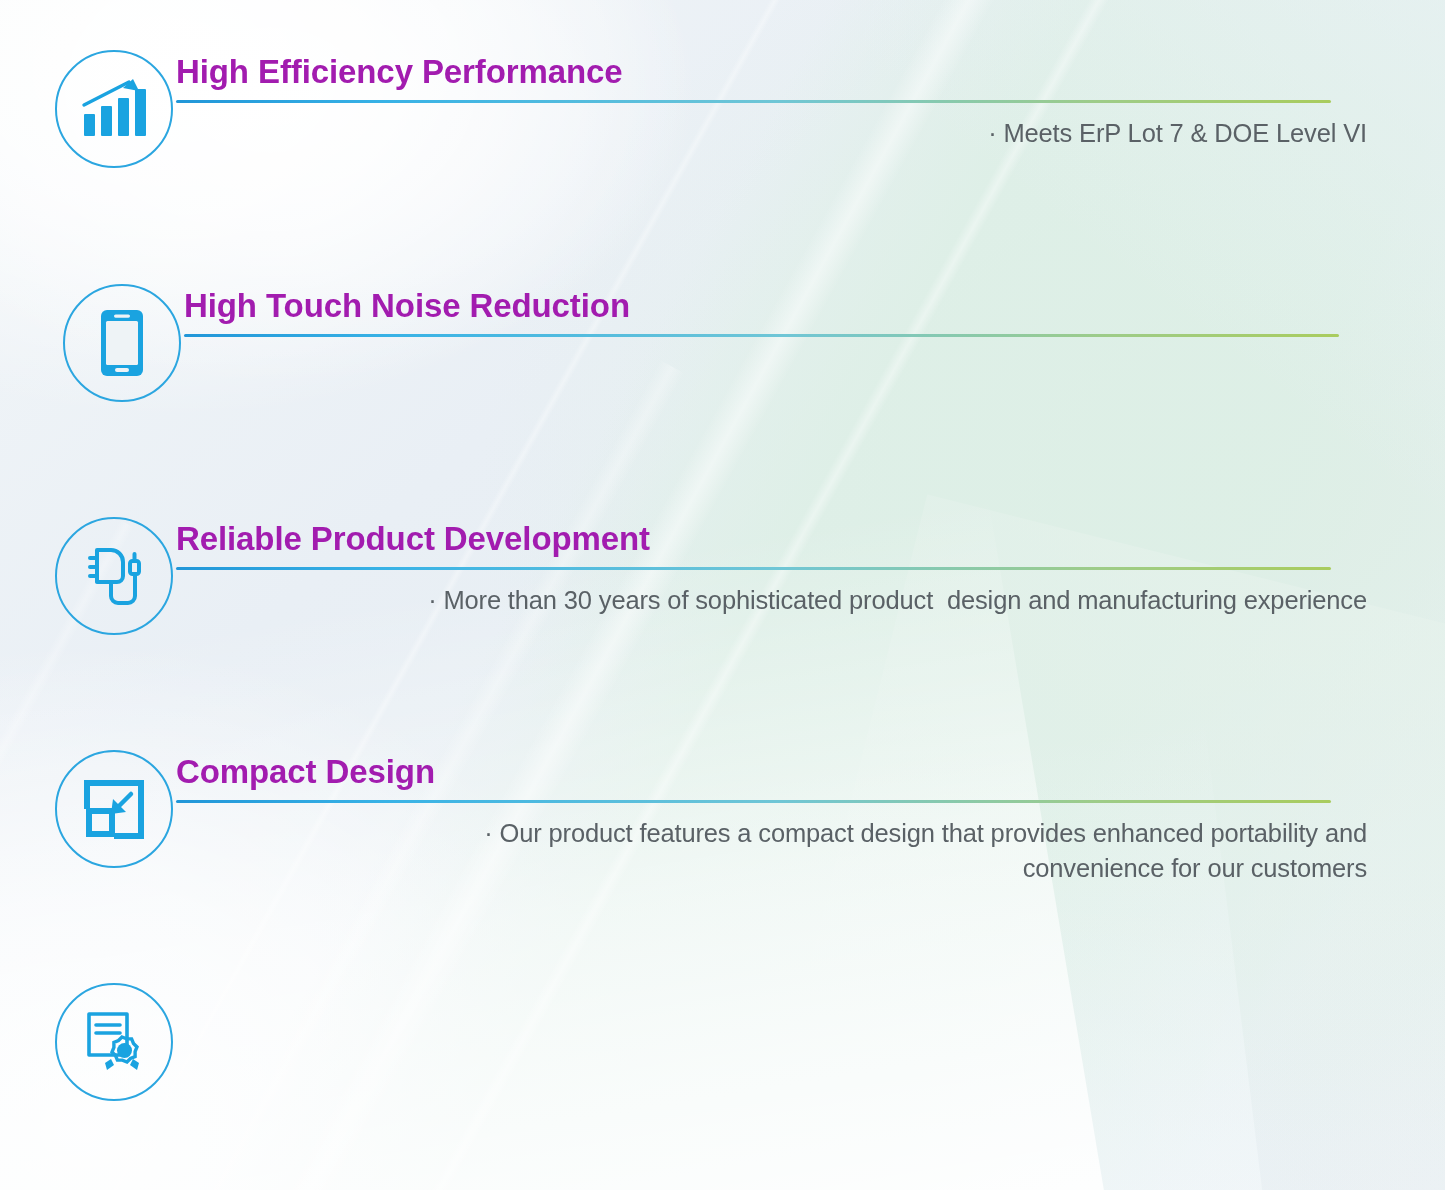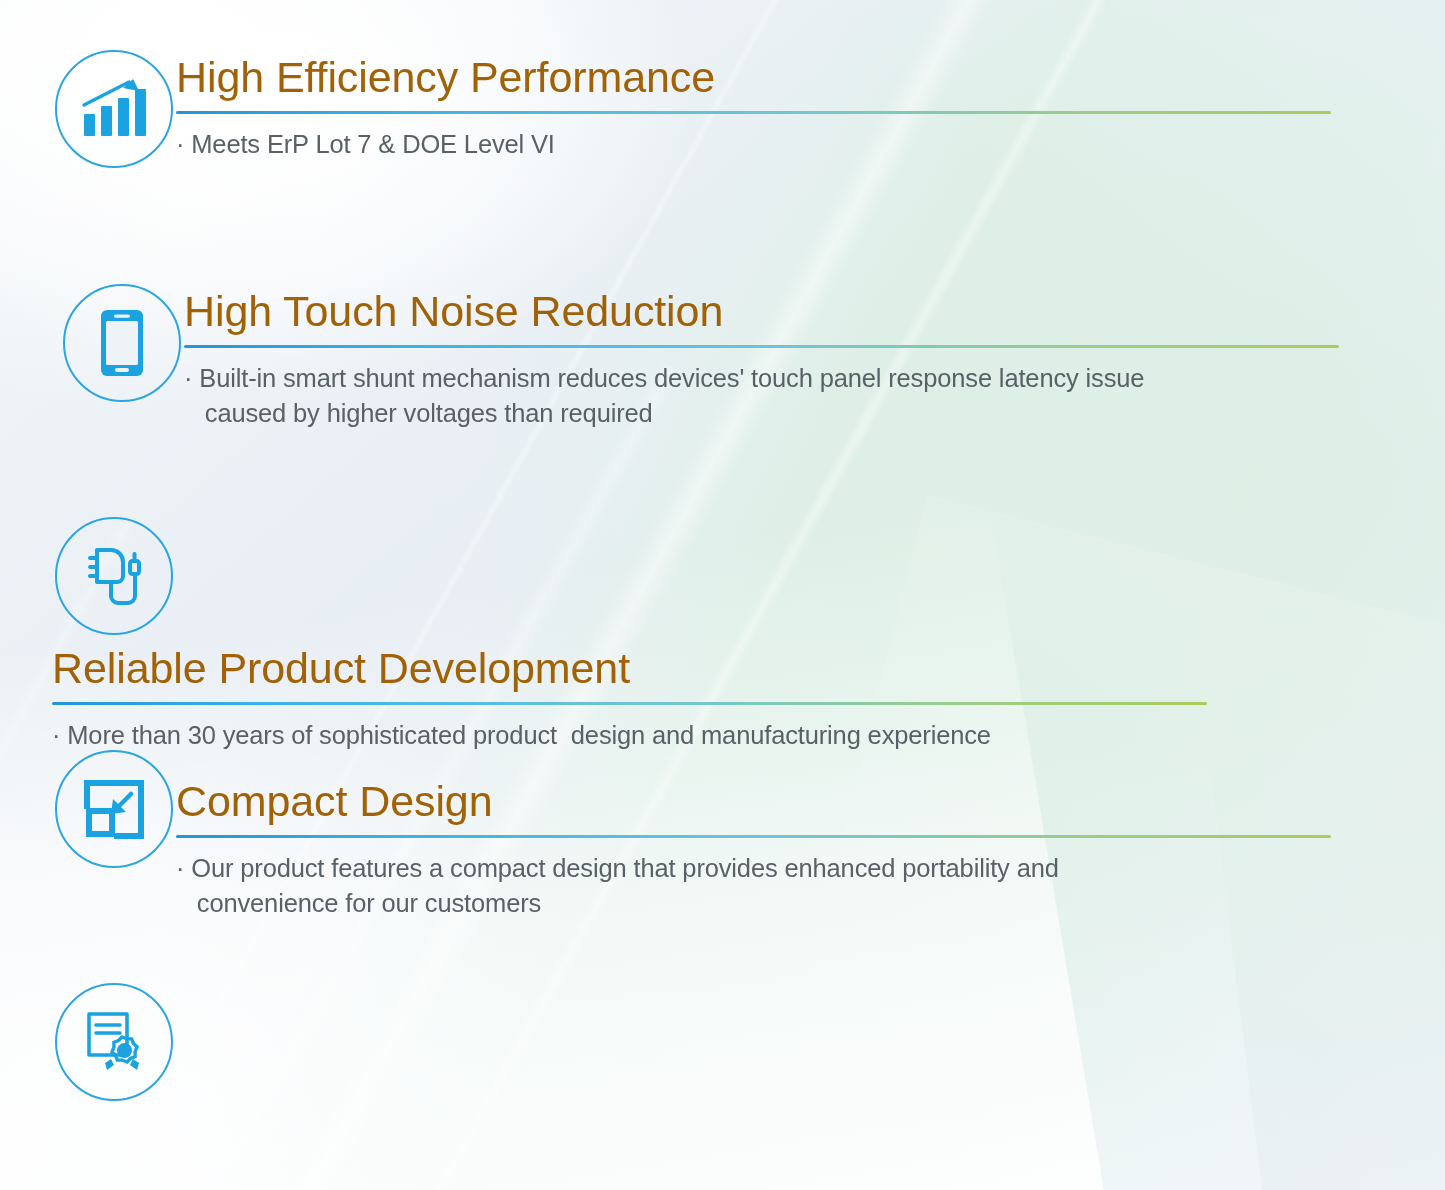--- a/index.html
+++ b/index.html
@@ -101,41 +101,42 @@
     width: 118px; height: 118px;
     border-radius: 50%;
     border: 2.5px solid #2ba6e0;
     display: flex; align-items: center; justify-content: center;
     background: transparent;
   }
 
   .body { padding-top: 4px; }
 
   .feature-title {
-    font-size: 43px;
-    font-weight: normal;
-    color: #a16207;
+    font-size: 33px;
+    font-weight: bold;
+    color: #a21caf;
     letter-spacing: -0.1px;
     line-height: 1.1;
     white-space: nowrap;
   }
 
   .rule {
     height: 3px;
     margin-top: 10px;
     border-radius: 2px;
     background: linear-gradient(to right, #2196d8 0%, #38b2e6 18%, #6fc6d6 52%, #9ecc88 80%, #a9cc5e 100%);
   }
 
   .bullets {
     margin-top: 13px;
     font-size: 25.5px;
     color: #5a6166;
     line-height: 1.38;
     letter-spacing: -0.15px;
+    text-align: right;
   }
   .bullet { display: block; white-space: pre-wrap; }
   .bullet + .bullet { margin-top: 2px; }
 </style>
 </head>
 <body>
 
 <div id="page">
 
   <div class="bg-layer bg-base"></div>
@@ -186,28 +187,24 @@
             <rect x="2" y="2" width="42" height="66" rx="6" ry="6" fill="#1aa3e0"></rect>
             <rect x="7" y="13" width="32" height="44" rx="1.5" fill="#eef3f6"></rect>
             <rect x="15" y="6.5" width="16" height="3.2" rx="1.6" fill="#eef3f6"></rect>
             <rect x="16" y="60" width="14" height="4" rx="2" fill="#eef3f6"></rect>
           </svg>
         </div>
       </div>
       <div class="body" style="flex:1;">
         <div class="feature-title">High Touch Noise Reduction</div>
         <div class="rule" style="width:1155px;"></div>
-        <div class="bullets">
-          <span class="bullet">· Built-in smart shunt mechanism reduces devices' touch panel response latency issue
-   caused by higher voltages than required</span>
-        </div>
-      </div>
-    </div>
-
-    <div class="feature" style="left:52px; top:517px; width:1315px;flex-direction:column;">
+      </div>
+    </div>
+
+    <div class="feature" style="left:52px; top:517px; width:1315px;">
       <div class="icon-wrap">
         <div class="icon-circle">
           <svg width="74" height="70" viewBox="0 0 74 70">
             <g fill="none" stroke="#1aa3e0" stroke-width="4" stroke-linecap="round" stroke-linejoin="round">
               <path d="M20 9 h14 a12 12 0 0 1 12 12 v14 a6 6 0 0 1 -6 6 h-20 z"></path>
               <path d="M20 14 v26"></path>
               <path d="M13 17 h7 M13 26 h7 M13 35 h7"></path>
               <path d="M34 41 v14 a7 7 0 0 0 7 7 h10 a7 7 0 0 0 7 -7 v-22"></path>
               <rect x="53" y="20" width="9" height="13" rx="2.5"></rect>
               <path d="M57.5 13 v7"></path>
@@ -232,21 +229,21 @@
               <path d="M4 31 L4 5 L58 5 L58 58 L31 58"></path>
               <rect x="6" y="33" width="23" height="23"></rect>
             </g>
             <g stroke="#1aa3e0" stroke-width="4.5" fill="none" stroke-linecap="round">
               <path d="M48 16 L31 33"></path>
             </g>
             <path d="M28 36 L30 21 L43 34 Z" fill="#1aa3e0"></path>
           </svg>
         </div>
       </div>
-      <div class="body" style="flex:1;margin-top:24px;">
+      <div class="body" style="flex:1;">
         <div class="feature-title">Compact Design</div>
         <div class="rule" style="width:1155px;"></div>
         <div class="bullets">
           <span class="bullet">· Our product features a compact design that provides enhanced portability and
    convenience for our customers</span>
         </div>
       </div>
     </div>
 
     <div class="feature" style="left:52px; top:983px; width:1315px;">

